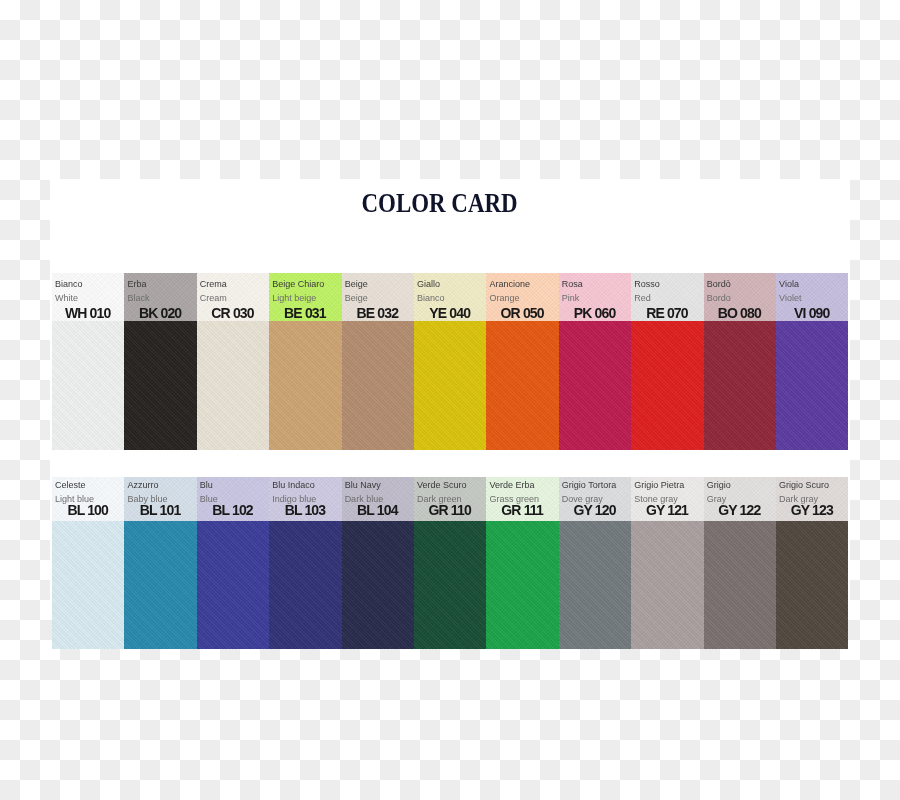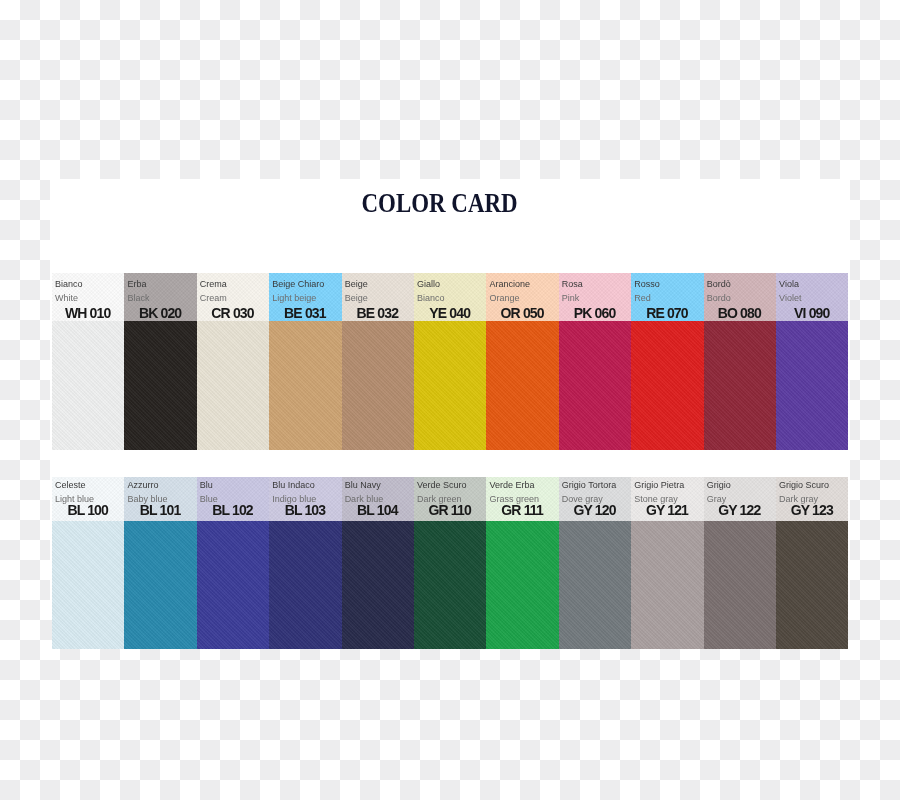--- a/index.html
+++ b/index.html
@@ -64,21 +64,21 @@
       </div>
       <div class="cell">
         <div class="lab" style="background-color: rgb(247, 244, 237);">
           <div class="it">Crema</div>
           <div class="en">Cream</div>
           <div class="code">CR 030</div>
         </div>
         <div class="sw" style="background-color: rgb(231, 226, 211);"></div>
       </div>
       <div class="cell">
-        <div class="lab" style="background-color: #7dd3fc;">
+        <div class="lab" style="background-color: #bef264;">
           <div class="it">Beige Chiaro</div>
           <div class="en">Light beige</div>
           <div class="code">BE 031</div>
         </div>
         <div class="sw" style="background-color: rgb(204, 163, 114);"></div>
       </div>
       <div class="cell">
         <div class="lab" style="background-color: rgb(232, 224, 215);">
           <div class="it">Beige</div>
           <div class="en">Beige</div>
@@ -104,21 +104,21 @@
       </div>
       <div class="cell">
         <div class="lab" style="background-color: rgb(247, 199, 210);">
           <div class="it">Rosa</div>
           <div class="en">Pink</div>
           <div class="code">PK 060</div>
         </div>
         <div class="sw" style="background-color: rgb(187, 27, 80);"></div>
       </div>
       <div class="cell">
-        <div class="lab" style="background-color: #7dd3fc;">
+        <div class="lab" style="background-color: #e5e5e5;">
           <div class="it">Rosso</div>
           <div class="en">Red</div>
           <div class="code">RE 070</div>
         </div>
         <div class="sw" style="background-color: rgb(222, 30, 30);"></div>
       </div>
       <div class="cell">
         <div class="lab" style="background-color: rgb(209, 180, 184);">
           <div class="it">Bordò</div>
           <div class="en">Bordo</div>

